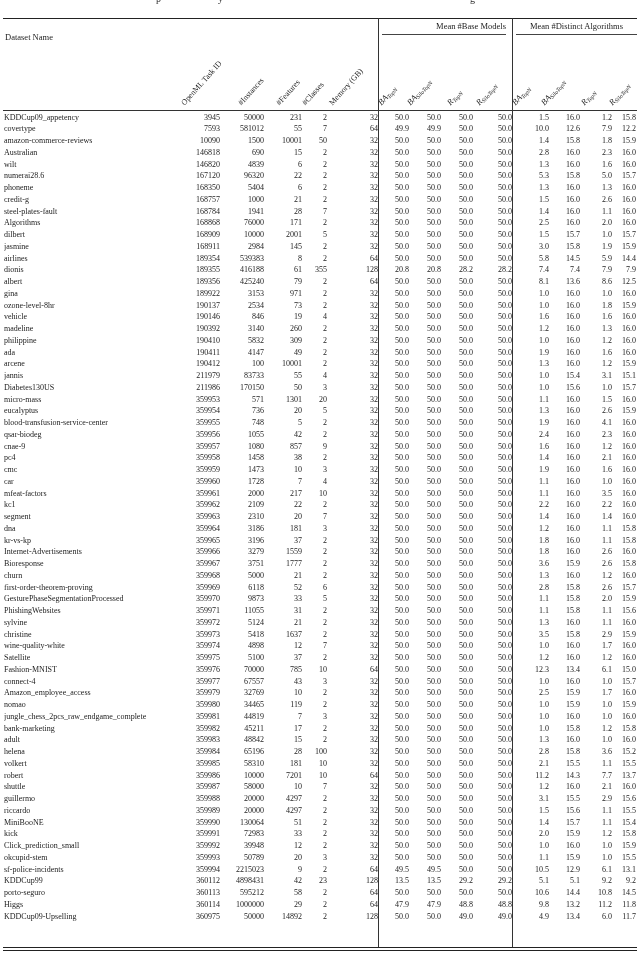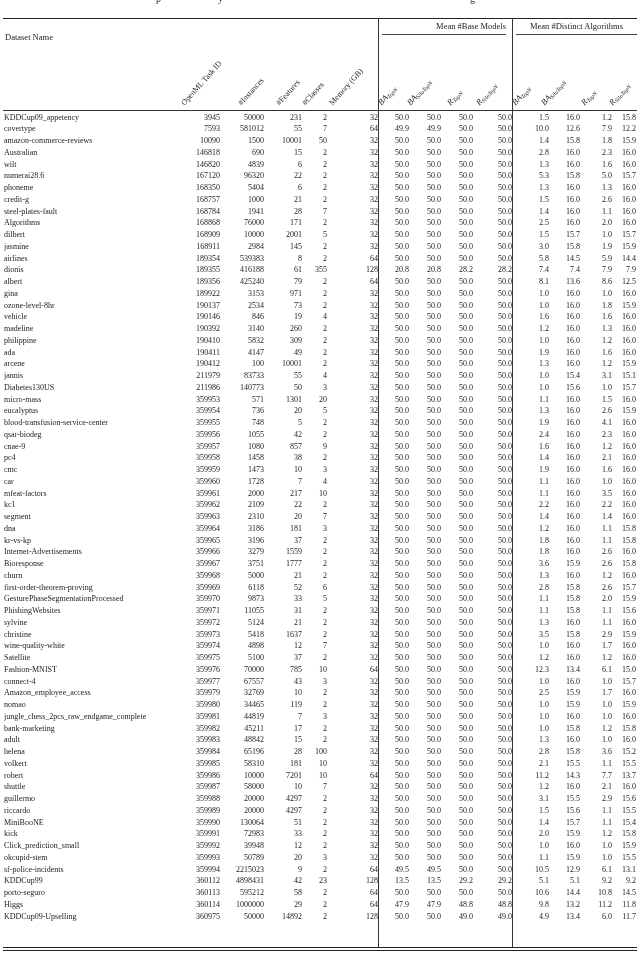--- a/index.html
+++ b/index.html
@@ -470,21 +470,21 @@
           <td class="c8 cr">50.0</td>
           <td class="c9 cr">50.0</td>
           <td class="c10 cr">1.0</td>
           <td class="c11 cr">15.4</td>
           <td class="c12 cr">3.1</td>
           <td class="c13 cr">15.1</td>
         </tr>
         <tr>
           <td class="c0">Diabetes130US</td>
           <td class="c1 cr">211986</td>
-          <td class="c2 cr">140773</td>
+          <td class="c2 cr">170150</td>
           <td class="c3 cr">50</td>
           <td class="c4 cr">3</td>
           <td class="c5 cr">32</td>
           <td class="c6 cr">50.0</td>
           <td class="c7 cr">50.0</td>
           <td class="c8 cr">50.0</td>
           <td class="c9 cr">50.0</td>
           <td class="c10 cr">1.0</td>
           <td class="c11 cr">15.6</td>
           <td class="c12 cr">1.0</td>

